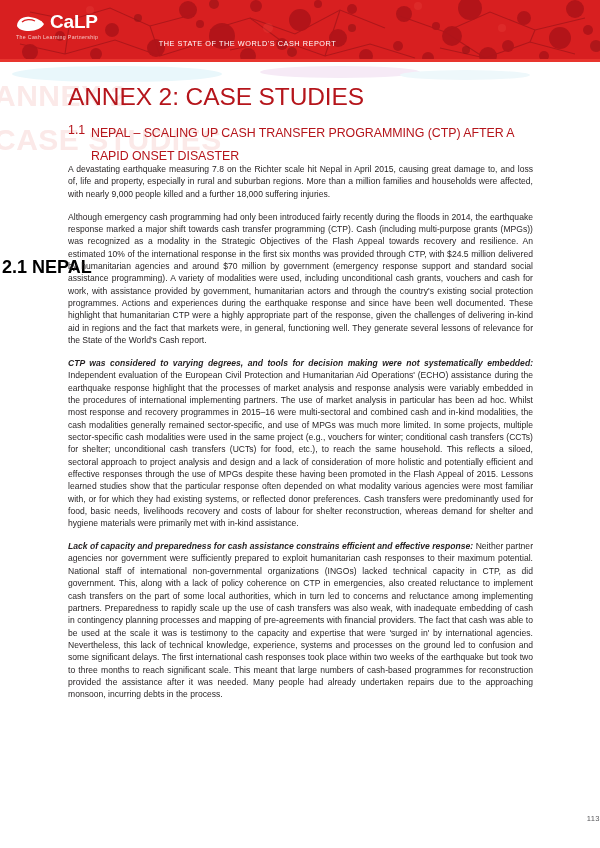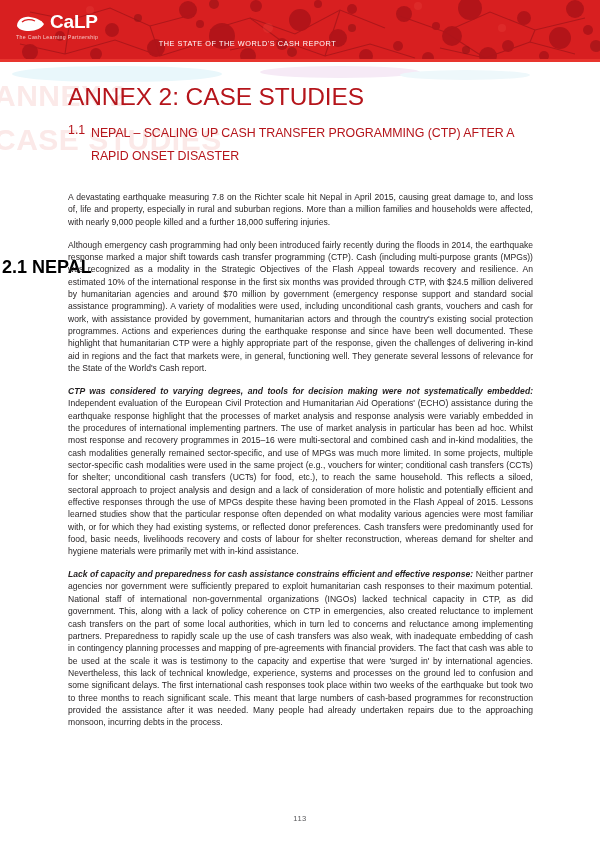--- a/index.html
+++ b/index.html
@@ -183,42 +183,41 @@
     color: #b5151b;
     line-height: 23px;
     letter-spacing: -0.05px;
   }
 
   .body-block {
     position: absolute;
     left: 0;
     top: 101px;
     width: 465px;
-    margin-top: 28px;
   }
   p.para {
     margin: 0 0 10.5px 0;
     font-size: 8.55px;
     line-height: 12.35px;
     text-align: justify;
     color: #231f20;
     letter-spacing: 0.02px;
   }
   p.para:last-child { margin-bottom: 0; }
   .lead {
     font-weight: bold;
     font-style: italic;
   }
 
   .folio {
     position: absolute;
     left: 0;
     top: 752px;
     width: 600px;
-    text-align: center;
+    text-align: right;
     font-size: 7.6px;
     color: #58585b;
     letter-spacing: 0.4px;
     z-index: 3;
   }
 </style>
 </head>
 <body>
 
 <div class="banner">

